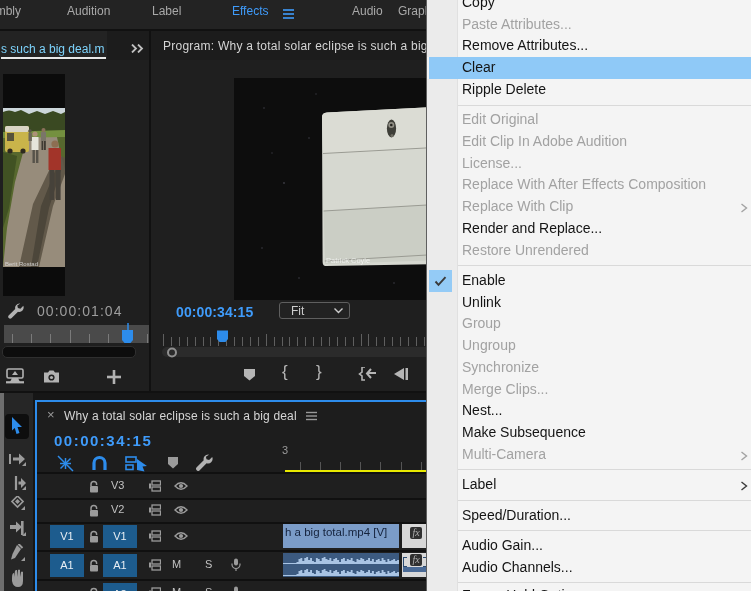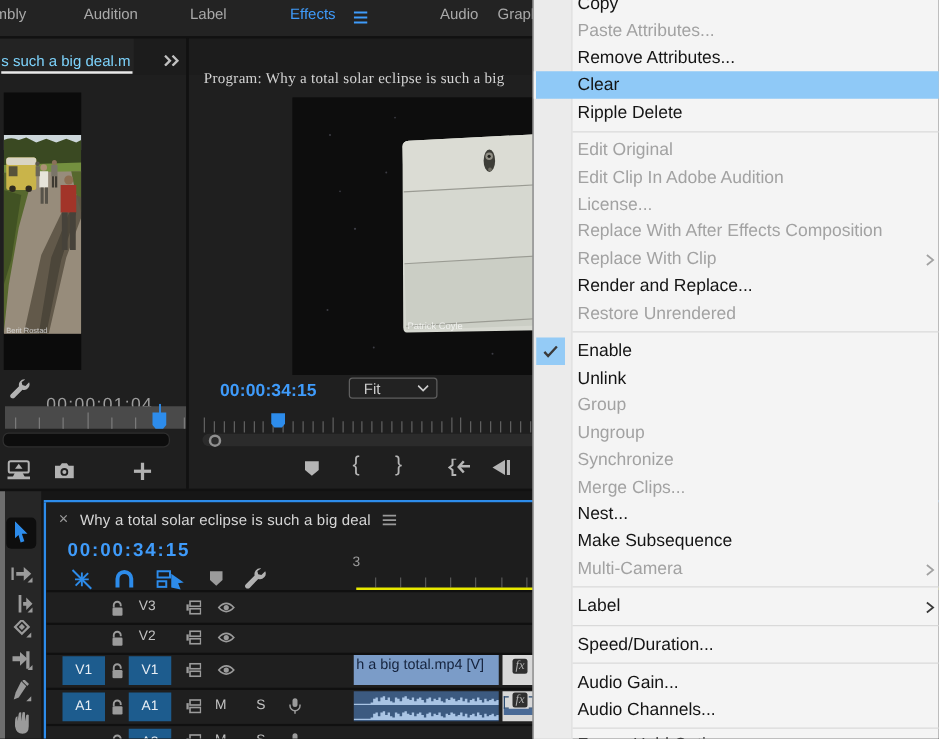--- a/index.html
+++ b/index.html
@@ -99,21 +99,21 @@
         <rect x="53" y="62" width="4.6" height="30" fill="#46423a"></rect>
       </g>
       <circle cx="27" cy="23" r="1.8" fill="#5a564a"></circle>
       <rect x="25.5" y="25" width="3.4" height="8" fill="#6a6558"></rect>
       <text x="2" y="158" font-size="6" fill="#e0e0e0" opacity="0.85">Berit Rostad</text>
     </svg>
 
     <svg class="abs" style="left:7px;top:271px;" width="18" height="17" viewBox="0 0 18 17">
       <path d="M12.5 1.5 a4.4 4.4 0 0 0 -4.3 5.4 L1.6 13.5 a2.0 2.0 0 0 0 2.8 2.8 L11.0 9.7 a4.4 4.4 0 0 0 5.3 -5.9 L13.4 6.7 L10.9 6.0 L10.3 3.5 L13.2 1.6 a4.4 4.4 0 0 0 -0.7 -0.1 Z" fill="#b2b2b2"></path>
     </svg>
-    <div class="abs" style="left:37px;top:284px;font-size:14px;color:#9d9d9d;letter-spacing:1.05px;">00:00:01:04</div>
+    <div class="abs" style="left:37px;top:272px;font-size:14px;color:#9d9d9d;letter-spacing:1.05px;">00:00:01:04</div>
 
     <div class="abs" style="left:4px;top:294px;width:145px;height:18px;background:#4a4a4a;">
       <div class="tick" style="left:8px;top:9px;height:9px;"></div>
       <div class="tick" style="left:27px;top:9px;height:9px;"></div>
       <div class="tick" style="left:46px;top:9px;height:9px;"></div>
       <div class="tick" style="left:66px;top:5px;height:13px;"></div>
       <div class="tick" style="left:85px;top:9px;height:9px;"></div>
       <div class="tick" style="left:104px;top:9px;height:9px;"></div>
       <div class="tick" style="left:143px;top:9px;height:9px;"></div>
     </div>
@@ -137,21 +137,21 @@
       <circle cx="8.5" cy="7.5" r="1.6" fill="#b2b2b2"></circle>
     </svg>
     <svg class="abs" style="left:107px;top:339px;" width="14" height="14" viewBox="0 0 14 14">
       <rect x="5.7" y="0" width="2.6" height="14" fill="#b2b2b2"></rect>
       <rect x="0" y="5.7" width="14" height="2.6" fill="#b2b2b2"></rect>
     </svg>
   </div>
 
   <div class="abs" id="progpanel">
     <div class="abs" style="left:0;top:0;width:600px;height:29px;background:#1c1c1c;"></div>
-    <div class="tabtext" style="left:12px;top:24px;color:#d4d4d4;letter-spacing:0.25px;font-family:Liberation Serif, serif;">Program: Why a total solar eclipse is such a big&nbsp;</div>
+    <div class="tabtext" style="left:12px;top:8px;color:#d4d4d4;letter-spacing:0.25px;">Program: Why a total solar eclipse is such a big&nbsp;</div>
 
     <div class="abs" style="left:83px;top:47px;width:517px;height:222px;background:#0d0d0d;"></div>
 
     <svg class="abs" style="left:83px;top:47px;" width="517" height="222" viewBox="0 0 517 222">
       <rect width="517" height="222" fill="#0d0d0d"></rect>
       <g fill="#3c3c44">
         <circle cx="30" cy="30" r="0.8"></circle>
         <circle cx="75" cy="60" r="0.8"></circle>
         <circle cx="50" cy="105" r="0.9"></circle>
         <circle cx="95" cy="140" r="0.8"></circle>

